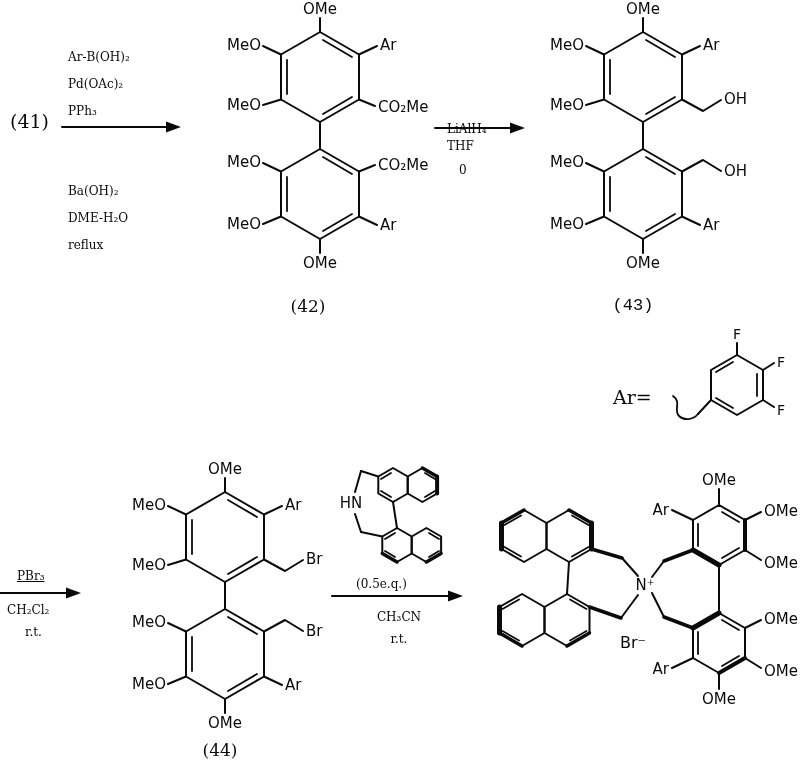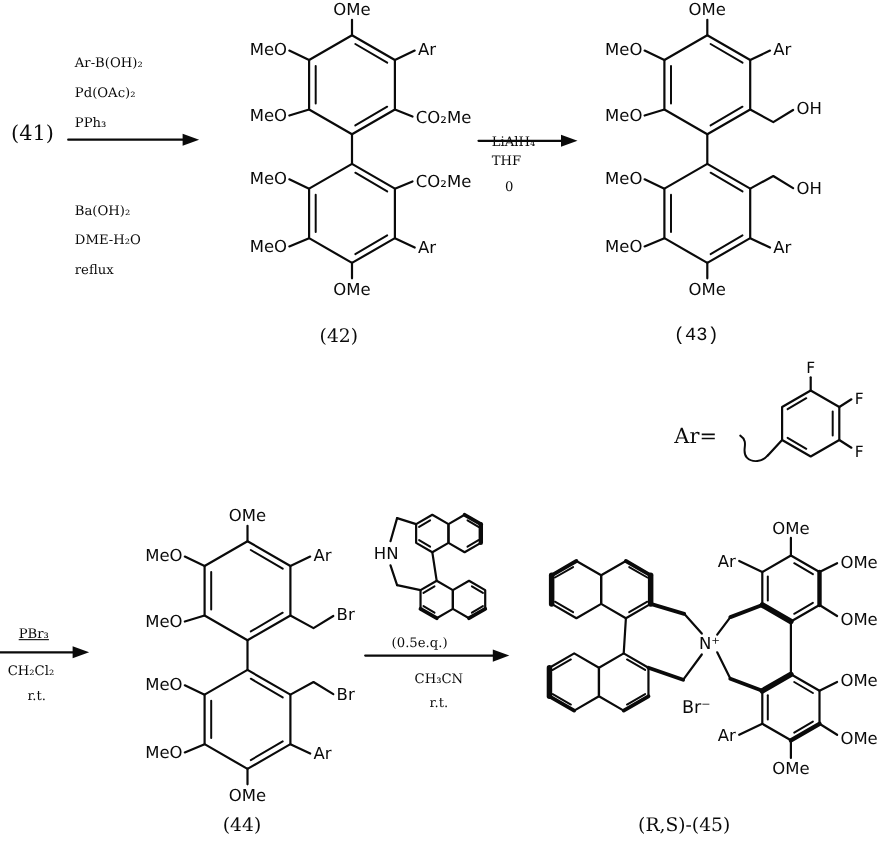--- a/index.html
+++ b/index.html
@@ -290,15 +290,14 @@
     </g>
     <text class="lb" x="251" y="27" text-anchor="middle">OMe</text>
     <text class="lb" x="201" y="57" text-anchor="end">Ar</text>
     <text class="lb" x="296" y="58" text-anchor="start">OMe</text>
     <text class="lb" x="296" y="110" text-anchor="start">OMe</text>
     <text class="lb" x="296" y="166" text-anchor="start">OMe</text>
     <text class="lb" x="296" y="218" text-anchor="start">OMe</text>
     <text class="lb" x="251" y="246" text-anchor="middle">OMe</text>
     <text class="lb" x="201" y="216" text-anchor="end">Ar</text>
   </svg>
-  <div class="num" style="left:557px;top:740px;width:130px;">(R,S)-(45)</div>
 
 </div>
 
 </body></html>

